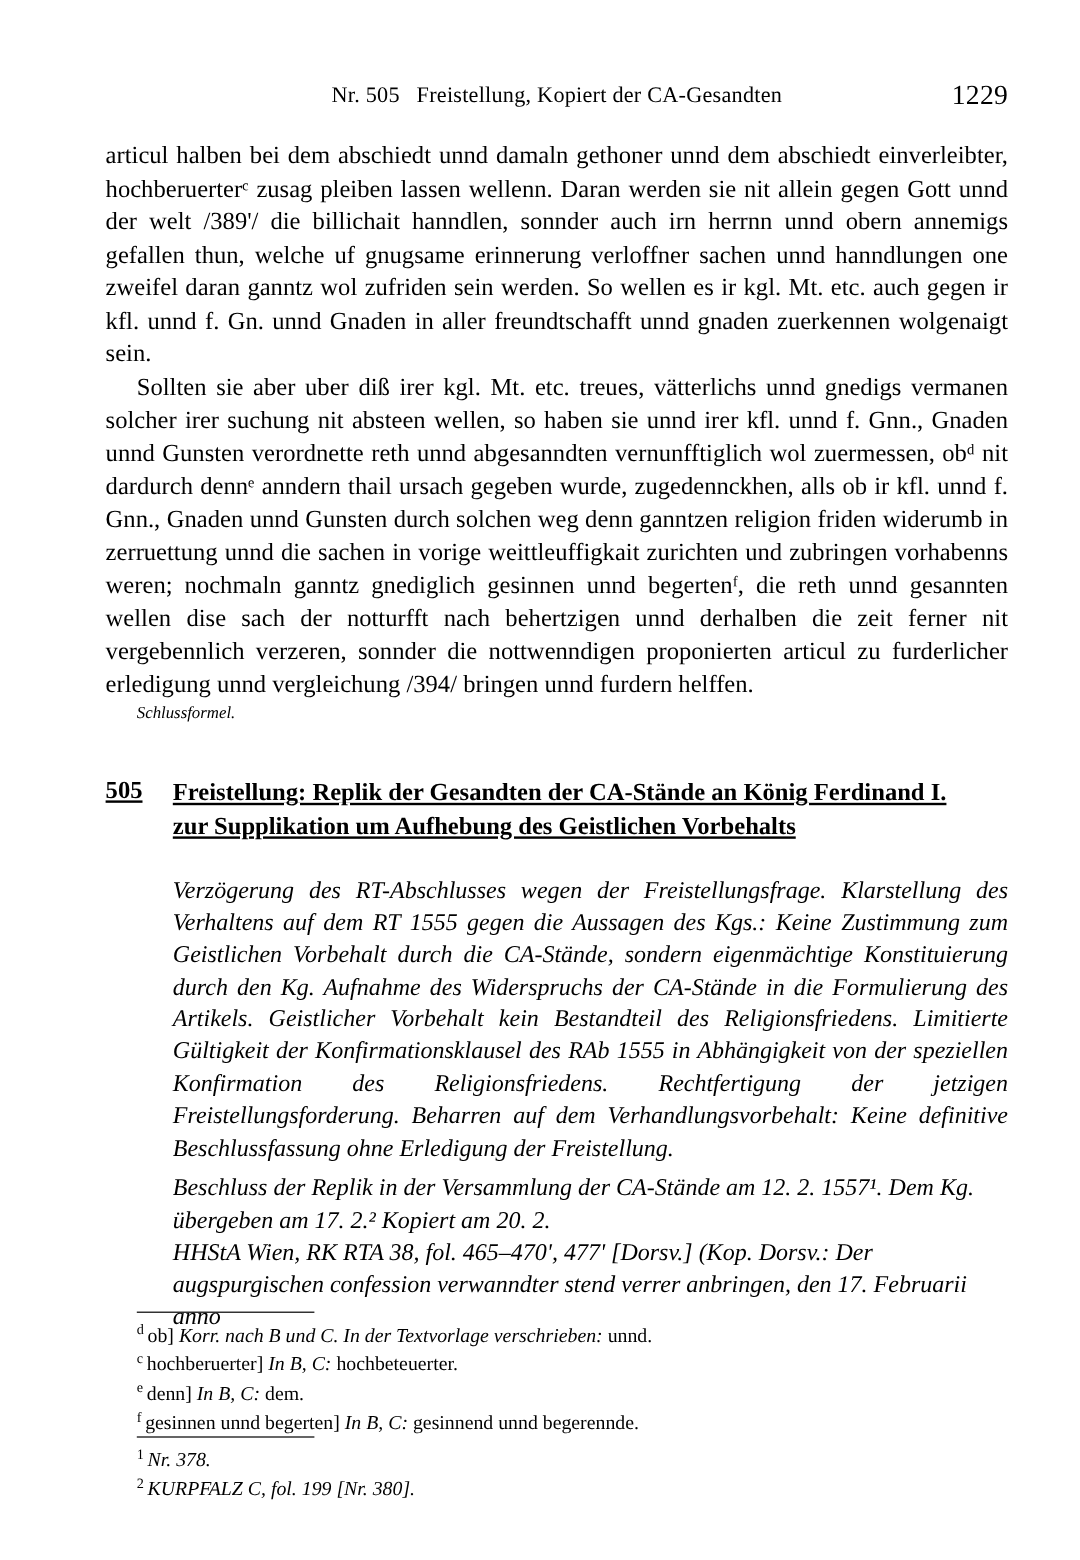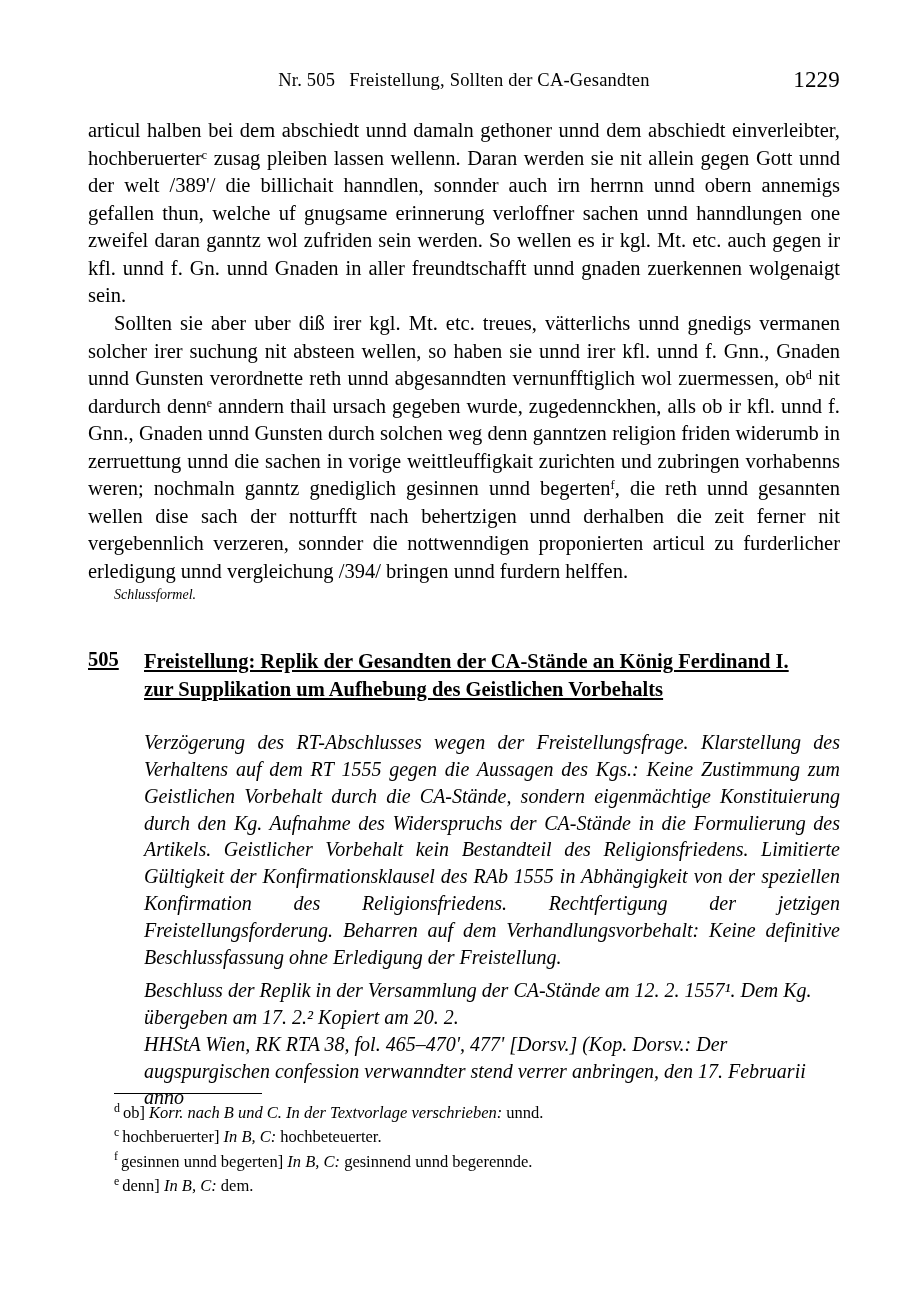--- a/index.html
+++ b/index.html
@@ -138,21 +138,21 @@
 </style>
 </head>
 <body>
 
 <div class="page">
   <div class="content">
 
     <div class="runhead">
       <div class="rh-inner">
         <span>Nr. 505</span>
-        <span>Freistellung, Sollten der CA-Gesandten</span>
+        <span>Freistellung, Kopiert der CA-Gesandten</span>
       </div>
       <span class="page-number">1229</span>
     </div>
 
     <p class="body">articul halben bei dem abschiedt unnd damaln gethoner unnd dem abschiedt einverleibter, hochberuerterᶜ zusag pleiben lassen wellenn. Daran werden sie nit allein gegen Gott unnd der welt /389'/ die billichait hanndlen, sonnder auch irn herrnn unnd obern annemigs gefallen thun, welche uf gnugsame erinnerung verloffner sachen unnd hanndlungen one zweifel daran ganntz wol zufriden sein werden. So wellen es ir kgl. Mt. etc. auch gegen ir kfl. unnd f. Gn. unnd Gnaden in aller freundtschafft unnd gnaden zuerkennen wolgenaigt sein.</p>
     <p class="body indent">Sollten sie aber uber diß irer kgl. Mt. etc. treues, vätterlichs unnd gnedigs vermanen solcher irer suchung nit absteen wellen, so haben sie unnd irer kfl. unnd f. Gnn., Gnaden unnd Gunsten verordnette reth unnd abgesanndten vernunfftiglich wol zuermessen, obᵈ nit dardurch dennᵉ anndern thail ursach gegeben wurde, zugedennckhen, alls ob ir kfl. unnd f. Gnn., Gnaden unnd Gunsten durch solchen weg denn ganntzen religion friden widerumb in zerruettung unnd die sachen in vorige weittleuffigkait zurichten und zubringen vorhabenns weren; nochmaln ganntz gnediglich gesinnen unnd begertenᶠ, die reth unnd gesannten wellen dise sach der notturfft nach behertzigen unnd derhalben die zeit ferner nit vergebennlich verzeren, sonnder die nottwenndigen proponierten articul zu furderlicher erledigung unnd vergleichung /394/ bringen unnd furdern helffen.</p>
     <p class="schlussformel">Schlussformel.</p>
 
     <div class="section">
       <div class="num">505</div>
@@ -174,21 +174,30 @@
 
   <div class="apparatus" id="footnotes-var">
     <hr class="app-rule">
     <p class="app-line">
       <span class="mark">d</span><span>ob]</span><span class="ital"> Korr. nach B und C. In der Textvorlage verschrieben:</span><span> unnd.</span>
     </p>
     <p class="app-line">
       <span class="mark">c</span><span>hochberuerter]</span><span class="ital"> In B, C:</span><span> hochbeteuerter.</span>
     </p>
     <p class="app-line">
+      <span class="mark">e</span><span>denn]</span><span class="ital"> In B, C:</span><span> dem.</span>
+    </p>
+    <p class="app-line">
       <span class="mark">f</span><span>gesinnen unnd begerten]</span><span class="ital"> In B, C:</span><span> gesinnend unnd begerennde.</span>
     </p>
-    <p class="app-line">
-      <span class="mark">e</span><span>denn]</span><span class="ital"> In B, C:</span><span> dem.</span>
-    </p>
   </div>
 
+  <div class="apparatus" id="footnotes-num">
+    <hr class="app-rule">
+    <p class="app-line">
+      <span class="mark">1</span><span class="ital">Nr. 378.</span>
+    </p>
+    <p class="app-line">
+      <span class="mark">2</span><span class="ital">KURPFALZ C, fol. 199 [Nr. 380].</span>
+    </p>
+  </div>
 
 </div>
 
 </body></html>

